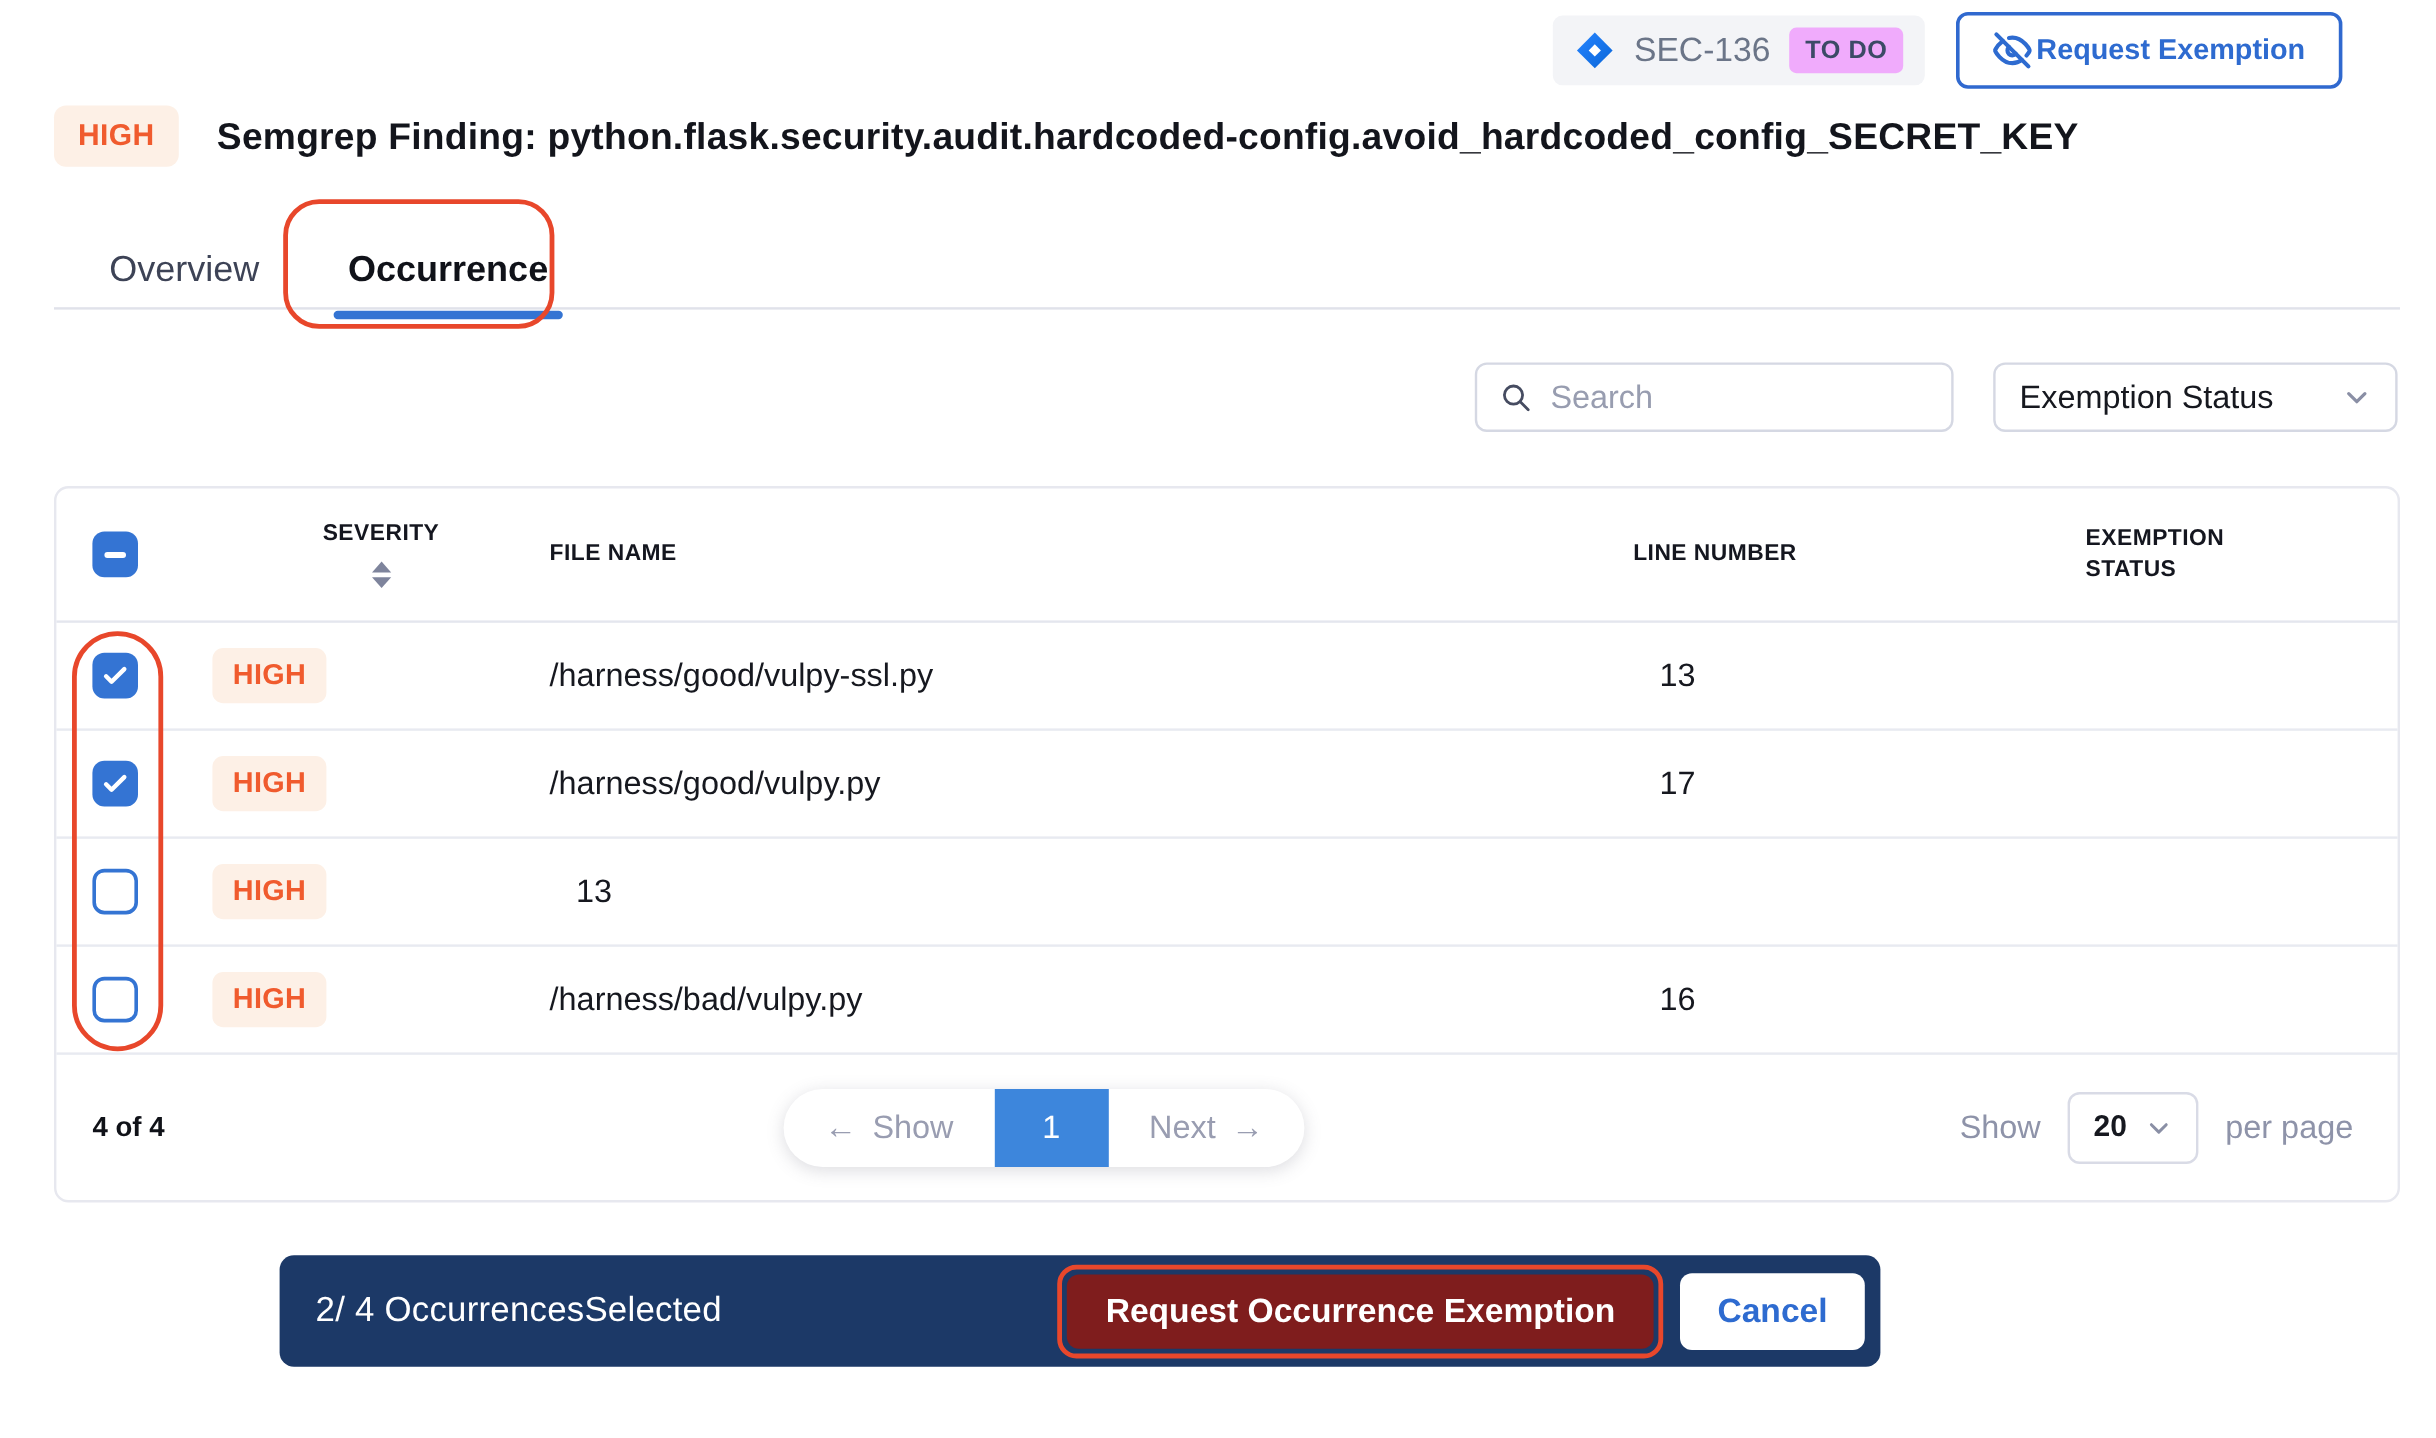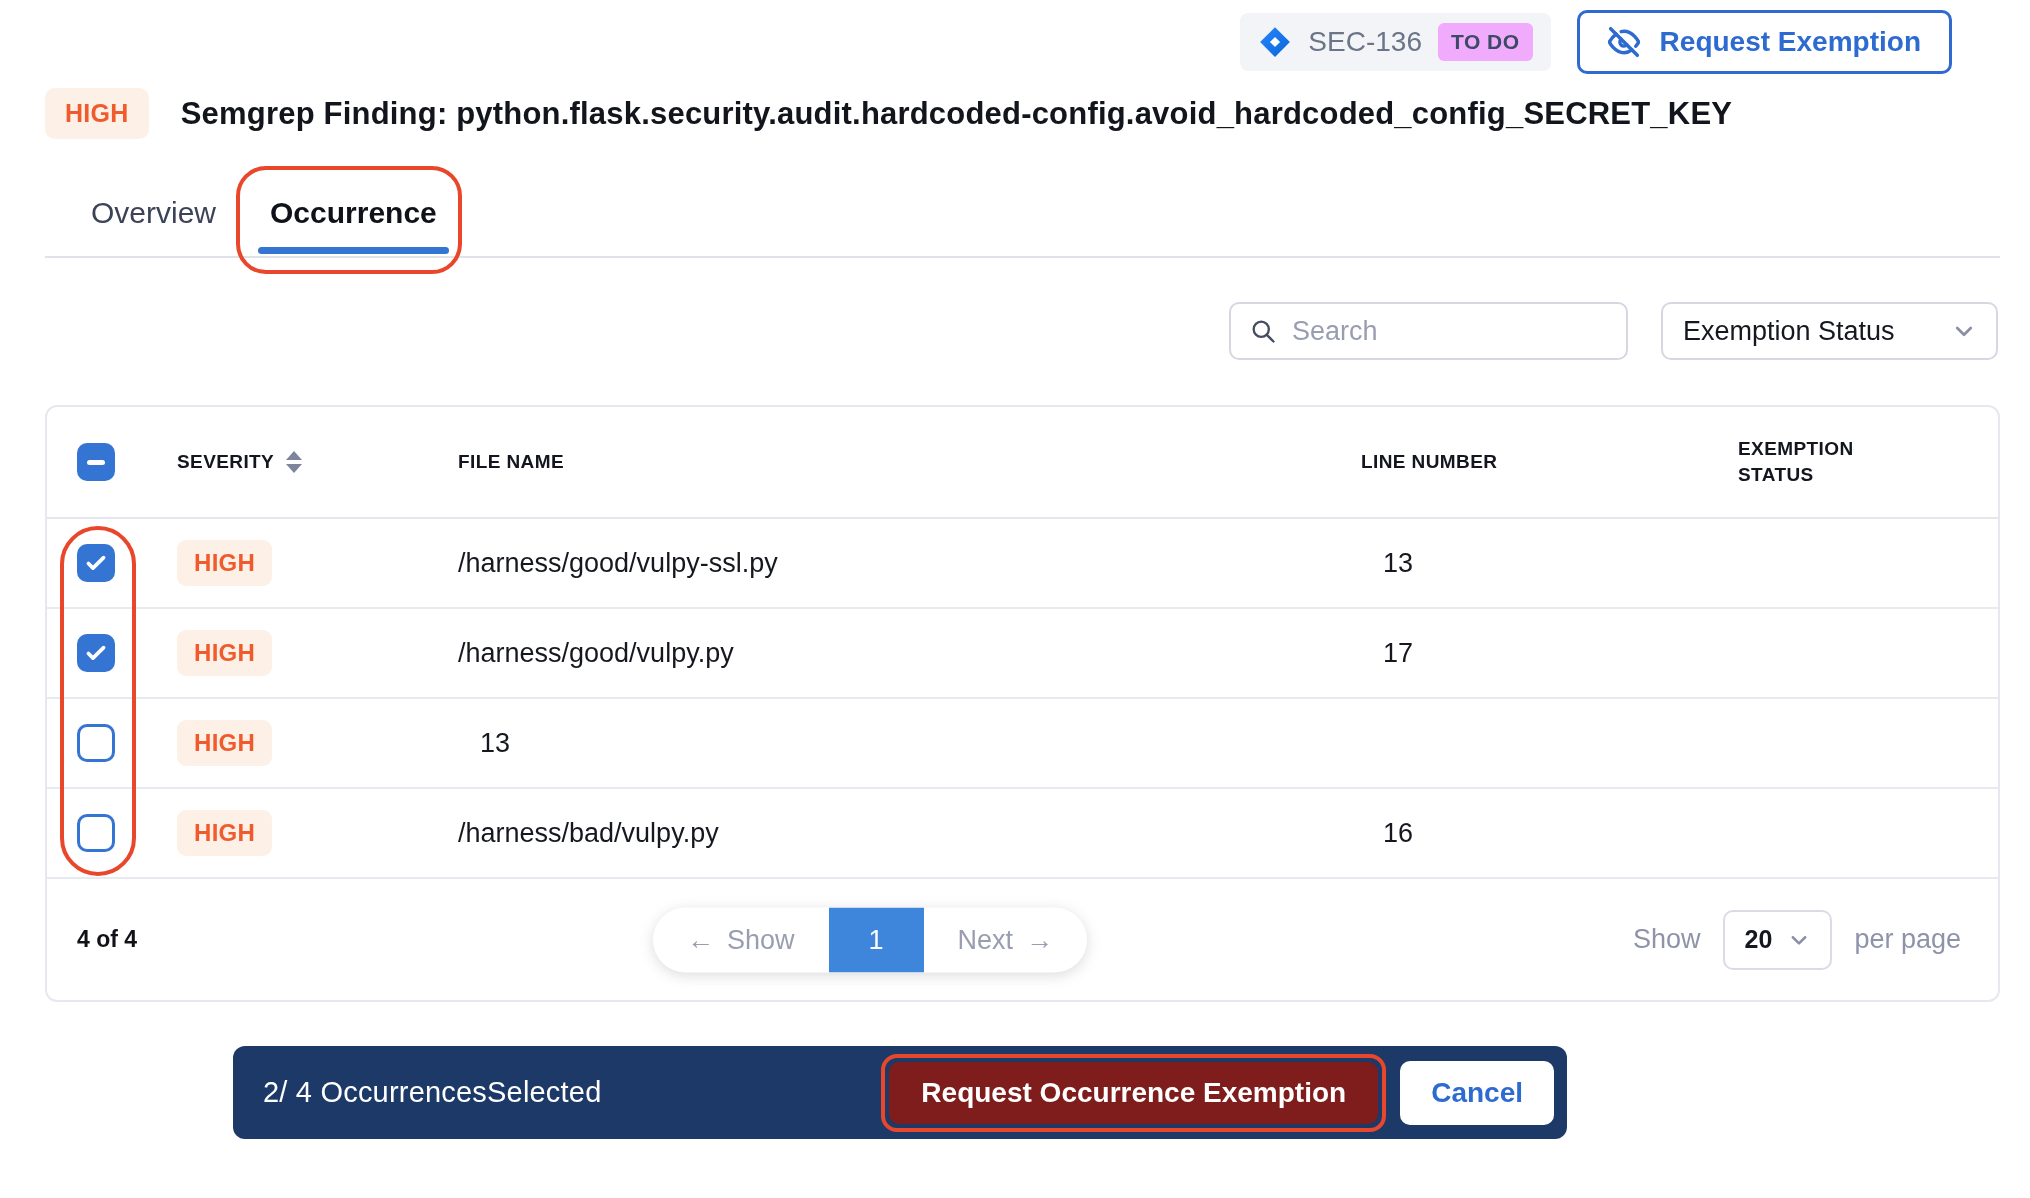--- a/index.html
+++ b/index.html
@@ -5,48 +5,48 @@
   * { box-sizing: border-box; margin: 0; padding: 0; }
   html, body { background: #ffffff; }
   body { font-family: "Liberation Sans", sans-serif; color: #181a22; }
   .page { position: relative; width: 2030px; height: 1198px; background: #fff; overflow: hidden; }
 
   
   .top-right { position: absolute; top: 10px; right: 78px; display: flex; align-items: center; gap: 26px; }
   .jira-pill { display: flex; align-items: center; gap: 16px; background: #f3f4f7; border-radius: 8px; height: 58px; padding: 0 18px; cursor: pointer; }
   .jira-pill .ticket { font-size: 28px; color: #6b7588; text-align: right; }
   .todo-chip { background: #f0abfc; color: #3c4a66; border-radius: 6px; padding: 7px 13px; font-size: 21px; font-weight: bold; letter-spacing: 0.5px; }
-  .req-exemption-btn { display: flex; align-items: center; gap: 20px; height: 64px; padding: 0 28px; background: #fff; border: 3px solid #3069cf; border-radius: 10px; color: #2e6bd0; font-size: 28px; font-weight: bold; cursor: pointer; font-family: inherit; }
+  .req-exemption-btn { display: flex; align-items: center; gap: 4px; height: 64px; padding: 0 28px; background: #fff; border: 3px solid #3069cf; border-radius: 10px; color: #2e6bd0; font-size: 24px; font-weight: bold; cursor: pointer; font-family: inherit; }
 
   
   .title-row { position: absolute; top: 88px; left: 45px; display: flex; align-items: center; gap: 32px; }
   .high-badge { background: #fdf0e6; color: #f05b2e; font-size: 25px; font-weight: bold; padding: 11px 20px; border-radius: 10px; letter-spacing: 0.3px; }
   .finding-title { font-size: 31px; font-weight: bold; color: #13151c; letter-spacing: 0.2px; text-align: center; }
 
   
-  .tabs { position: absolute; top: 196px; left: 91px; display: flex; gap: 54px; justify-content: space-between; }
+  .tabs { position: absolute; top: 208px; left: 91px; display: flex; gap: 74px; justify-content: space-between; }
   .tab { font-size: 30px; color: #3d4356; cursor: pointer; position: relative; padding-bottom: 24px; }
   .tab.active { font-weight: bold; color: #101219; }
   .tab.active .underline { position: absolute; left: -12px; right: -12px; bottom: 0; height: 7px; border-radius: 4px; background: #3474d3; }
   .tabs-divider { position: absolute; top: 256px; left: 45px; width: 1955px; height: 2px; background: #e0e2ea; }
 
   
   .search-box { position: absolute; top: 302px; left: 1229px; width: 399px; height: 58px; border: 2px solid #d5d8e3; border-radius: 10px; display: flex; align-items: center; gap: 15px; padding: 0 18px; background: #fff; }
   .search-box input { border: none; outline: none; font-size: 27px; color: #3b82f6; width: 100%; font-family: inherit; background: transparent; }
   .search-box input::placeholder { color: #989db0; }
   .dropdown { position: absolute; top: 302px; left: 1661px; width: 337px; height: 58px; border: 2px solid #d5d8e3; border-radius: 10px; display: flex; align-items: center; justify-content: space-between; padding: 0 20px; background: #fff; cursor: pointer; }
   .dropdown .label { font-size: 27px; color: #16181f; font-weight: 500; }
 
   
   .card { position: absolute; top: 405px; left: 45px; width: 1955px; height: 597px; background: #fff; border: 2px solid #e7e8ef; border-radius: 12px; }
   .grid-row { display: grid; grid-template-columns: 130px 281px 1fr 377px 260px; align-items: center; }
   .thead { height: 112px; border-bottom: 2px solid #e4e6ee; }
   .th { font-size: 19px; font-weight: bold; color: #14161f; letter-spacing: 0.4px; }
   .th.wrap { max-width: 175px; line-height: 1.35; }
-  .th-severity { display: flex; align-items: center; gap: 12px; }
+  .th-severity { display: flex; align-items: center; gap: 12px; flex-direction: column; }
   .sort-icon { display: inline-flex; flex-direction: column; gap: 4px; cursor: pointer; }
   .sort-icon .tri-up { width: 0; height: 0; border-left: 8px solid transparent; border-right: 8px solid transparent; border-bottom: 9px solid #7e849c; }
   .sort-icon .tri-down { width: 0; height: 0; border-left: 8px solid transparent; border-right: 8px solid transparent; border-top: 9px solid #7e849c; }
   .cb-cell { padding-left: 30px; }
   .checkbox { width: 38px; height: 38px; border-radius: 10px; display: flex; align-items: center; justify-content: center; cursor: pointer; }
   .checkbox.checked, .checkbox.indeterminate { background: #3474d3; }
   .checkbox.unchecked { background: #fff; border: 3px solid #3474d3; }
   .checkbox .minus { width: 18px; height: 5px; border-radius: 3px; background: #fff; }
   .trow { height: 90px; border-bottom: 2px solid #e8eaf1; }
   .sev-badge { display: inline-block; background: #fdf0e6; color: #f05b2e; font-size: 24px; font-weight: bold; padding: 9px 17px; border-radius: 9px; letter-spacing: 0.3px; }

